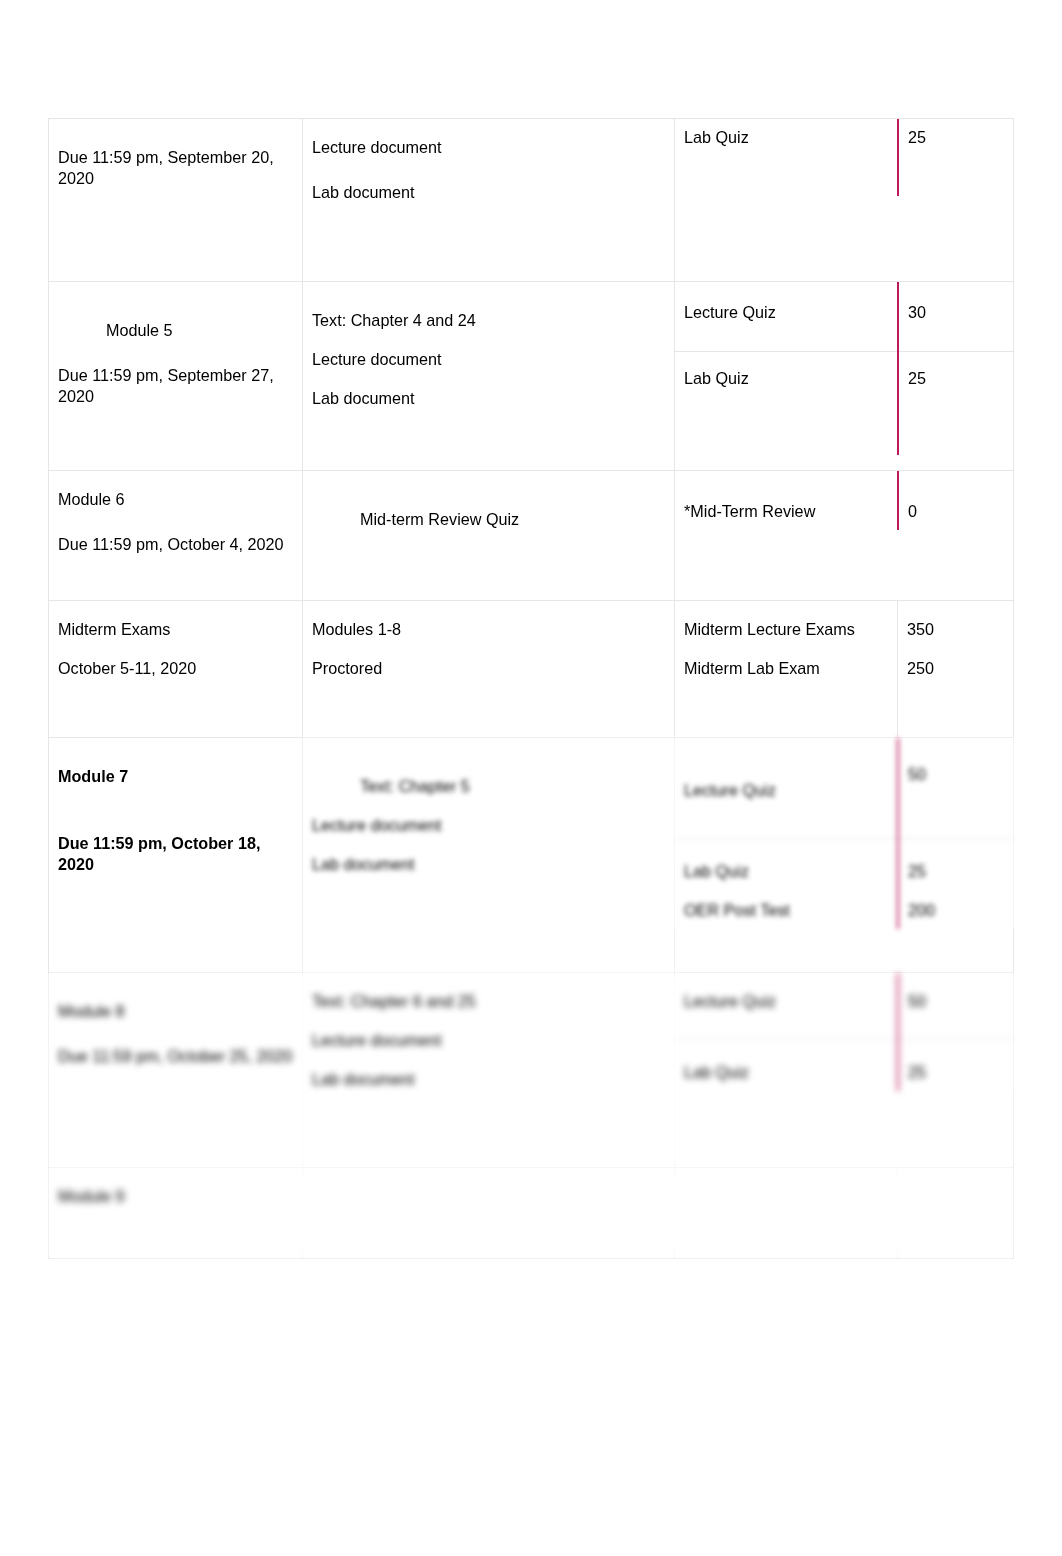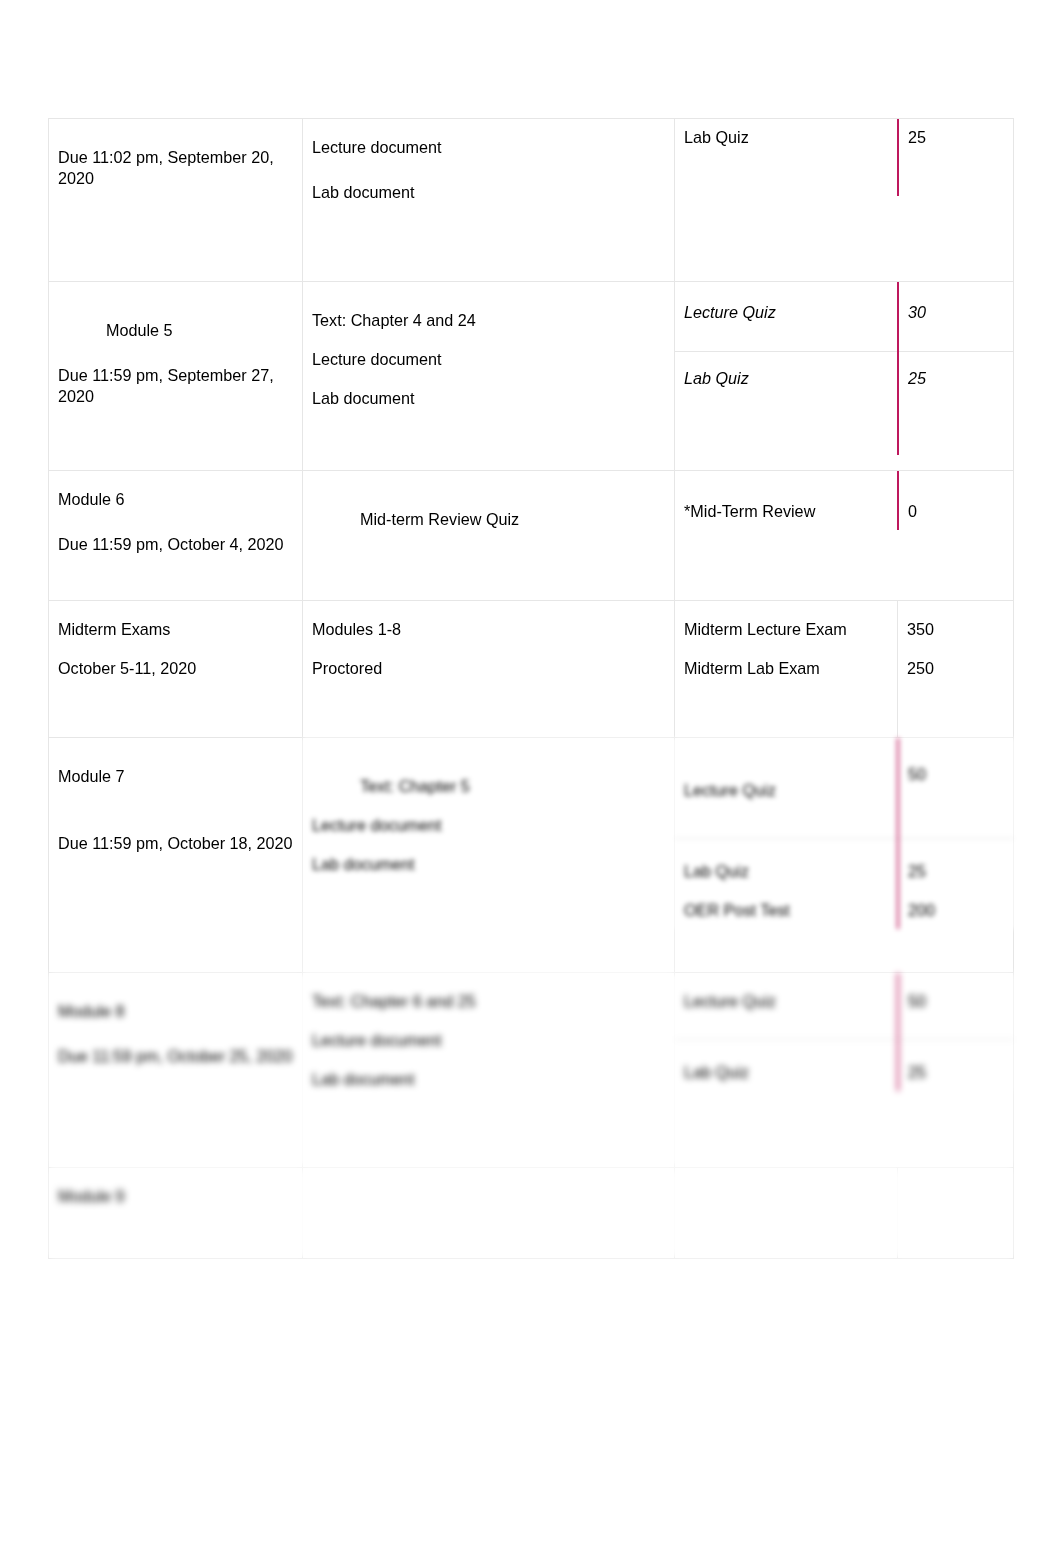--- a/index.html
+++ b/index.html
@@ -77,21 +77,21 @@
   .ln { display: block; }
   .ln.gap-sm { margin-top: 18px; }
   .ln.gap-md { margin-top: 24px; }
   .ln.gap-xl { margin-top: 46px; }
   .pad-top-sm { padding-top: 10px; }
   .pad-top-md { padding-top: 20px; }
   .pad-top-lg { padding-top: 30px; margin-left: 48px; }
 
   
   .blur-0 { filter: none; }
-  .blur-1 { filter: blur(0.35px); }
+  .blur-1 { filter: blur(0.35px); font-weight: bold; }
   .blur-3 { filter: blur(2.6px);  }
   .blur-4 { filter: blur(3.2px);  }
   .blur-5 { filter: blur(3.6px);  }
 </style>
 </head>
 <body>
 
 <div class="page">
 
   <table class="schedule-table">
@@ -99,21 +99,21 @@
       <col class="c-module">
       <col class="c-reading">
       <col class="c-assess">
       <col class="c-points">
     </colgroup>
     <tbody>
 
       <tr class="blur-0">
         <td>
           <div class="cellpad" style="height:146px;">
-            <span class="ln pad-top-md">Due 11:02 pm, September 20, 2020</span>
+            <span class="ln pad-top-md">Due 11:59 pm, September 20, 2020</span>
           </div>
         </td>
         <td>
           <div class="cellpad">
             <span class="ln pad-top-sm">Lecture document</span>
             <span class="ln gap-md">Lab document</span>
           </div>
         </td>
         <td colspan="2" style="padding:0;">
           <table class="subtable">
@@ -142,21 +142,21 @@
             <span class="ln gap-md">Due 11:59 pm, September 27, 2020</span>
           </div>
         </td>
         <td>
           <div class="cellpad">
             <span class="ln pad-top-md">Text: Chapter 4 and 24</span>
             <span class="ln gap-sm">Lecture document</span>
             <span class="ln gap-sm">Lab document</span>
           </div>
         </td>
-        <td colspan="2" style="padding:0;font-style:italic;">
+        <td colspan="2" style="padding:0;">
           <table class="subtable">
             <colgroup>
                 <col class="s-assess">
                 <col class="s-points">
               </colgroup>
             <tbody>
               <tr>
                 <td class="sep" style="height:69px;">
                   <div class="cellpad" style="padding-top:20px;"><span>Lecture Quiz</span></div>
                 </td>
@@ -217,21 +217,21 @@
           </div>
         </td>
         <td>
           <div class="cellpad">
             <span class="ln pad-top-sm">Modules 1-8</span>
             <span class="ln gap-sm">Proctored</span>
           </div>
         </td>
         <td>
           <div class="cellpad">
-            <span class="ln pad-top-sm">Midterm Lecture Exam</span>
+            <span class="ln pad-top-sm">Midterm Lecture Exams</span>
             <span class="ln gap-sm">Midterm Lab Exam</span>
           </div>
         </td>
         <td>
           <div class="cellpad">
             <span class="ln pad-top-sm">350</span>
             <span class="ln gap-sm">250</span>
           </div>
         </td>
       </tr>

